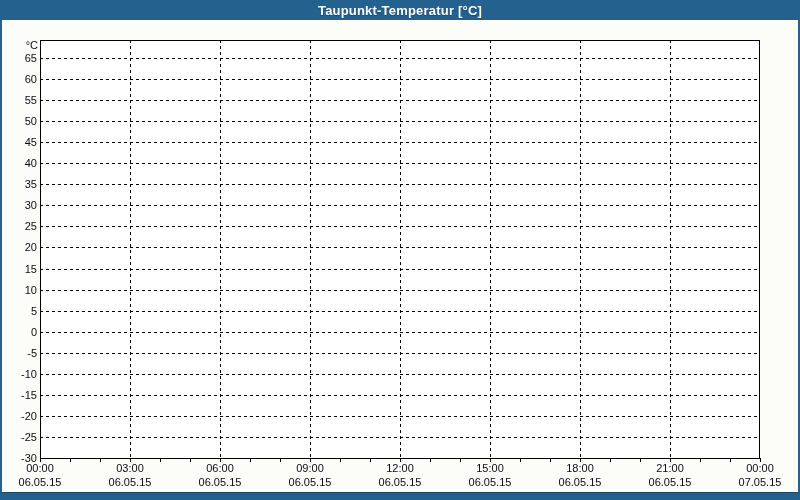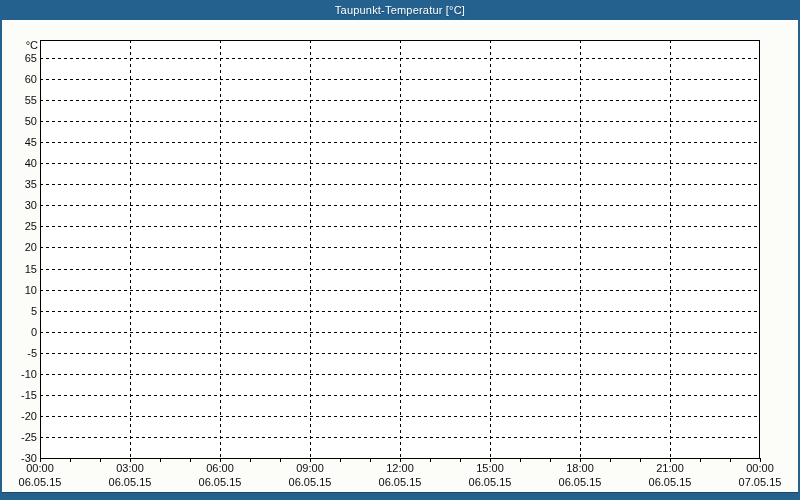--- a/index.html
+++ b/index.html
@@ -12,21 +12,21 @@
     position: relative; width: 800px; height: 500px;
     background: #24618f;
     box-sizing: border-box;
   }
   .titlebar {
     position: absolute; left: 0; top: 0; right: 0; height: 20px;
     display: flex; align-items: center; justify-content: center;
     background: #24618f;
   }
   .titlebar .title-text {
-    color: #ffffff; font-size: 11px; font-weight: normal;
+    color: #ffffff; font-size: 13px; font-weight: bold;
     letter-spacing: 0.2px;
     text-shadow: 0 1px 1px rgba(0,0,0,0.25);
   }
   .content {
     position: absolute; left: 2px; right: 2px; top: 20px; bottom: 7px;
     background: #fcfcf9;
     border-bottom: 1px solid #1b4668;
   }
   svg text {
     font-family: "Liberation Sans", "DejaVu Sans", sans-serif;

